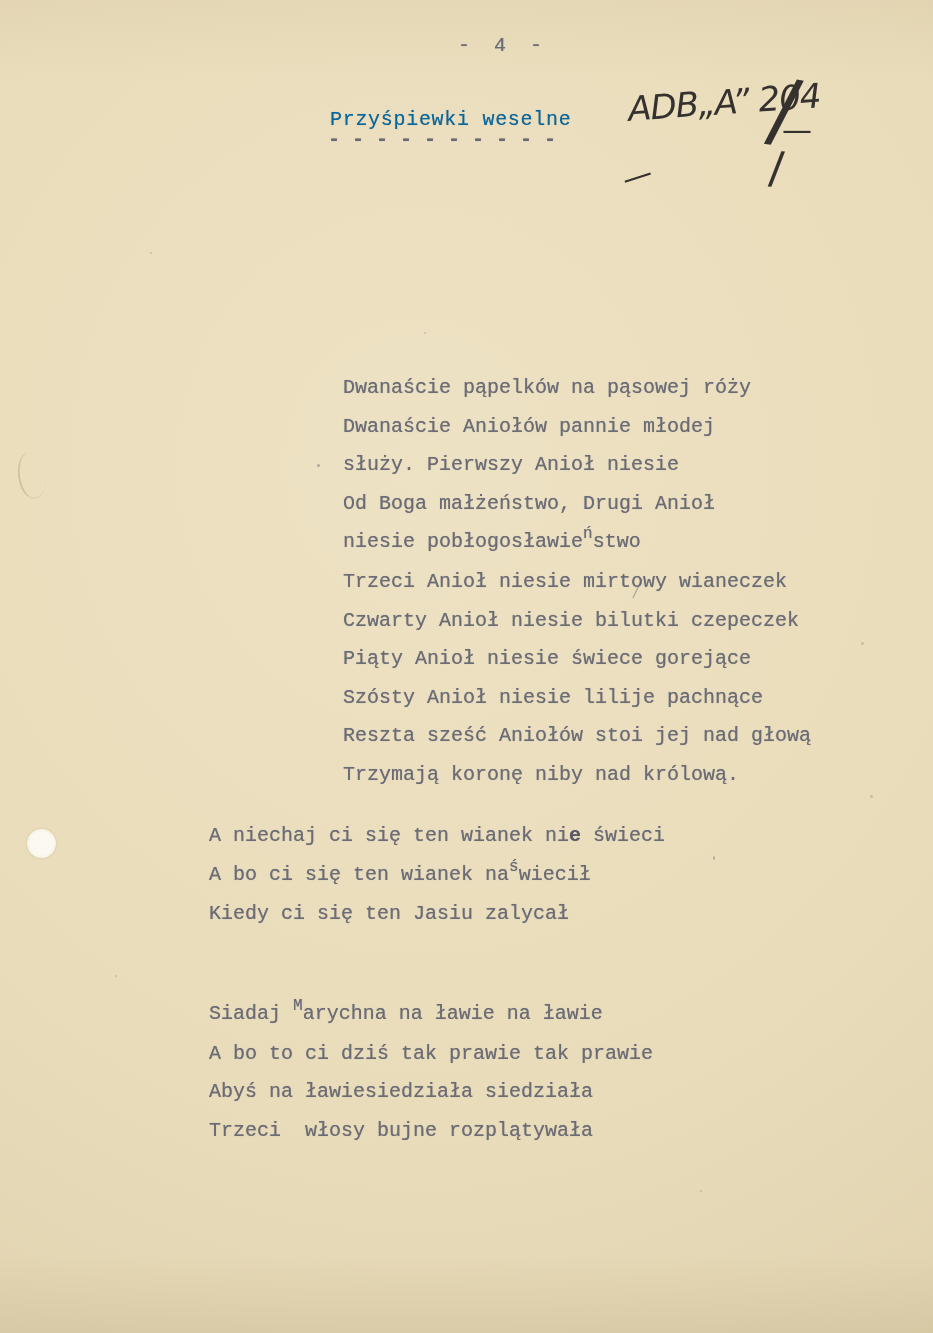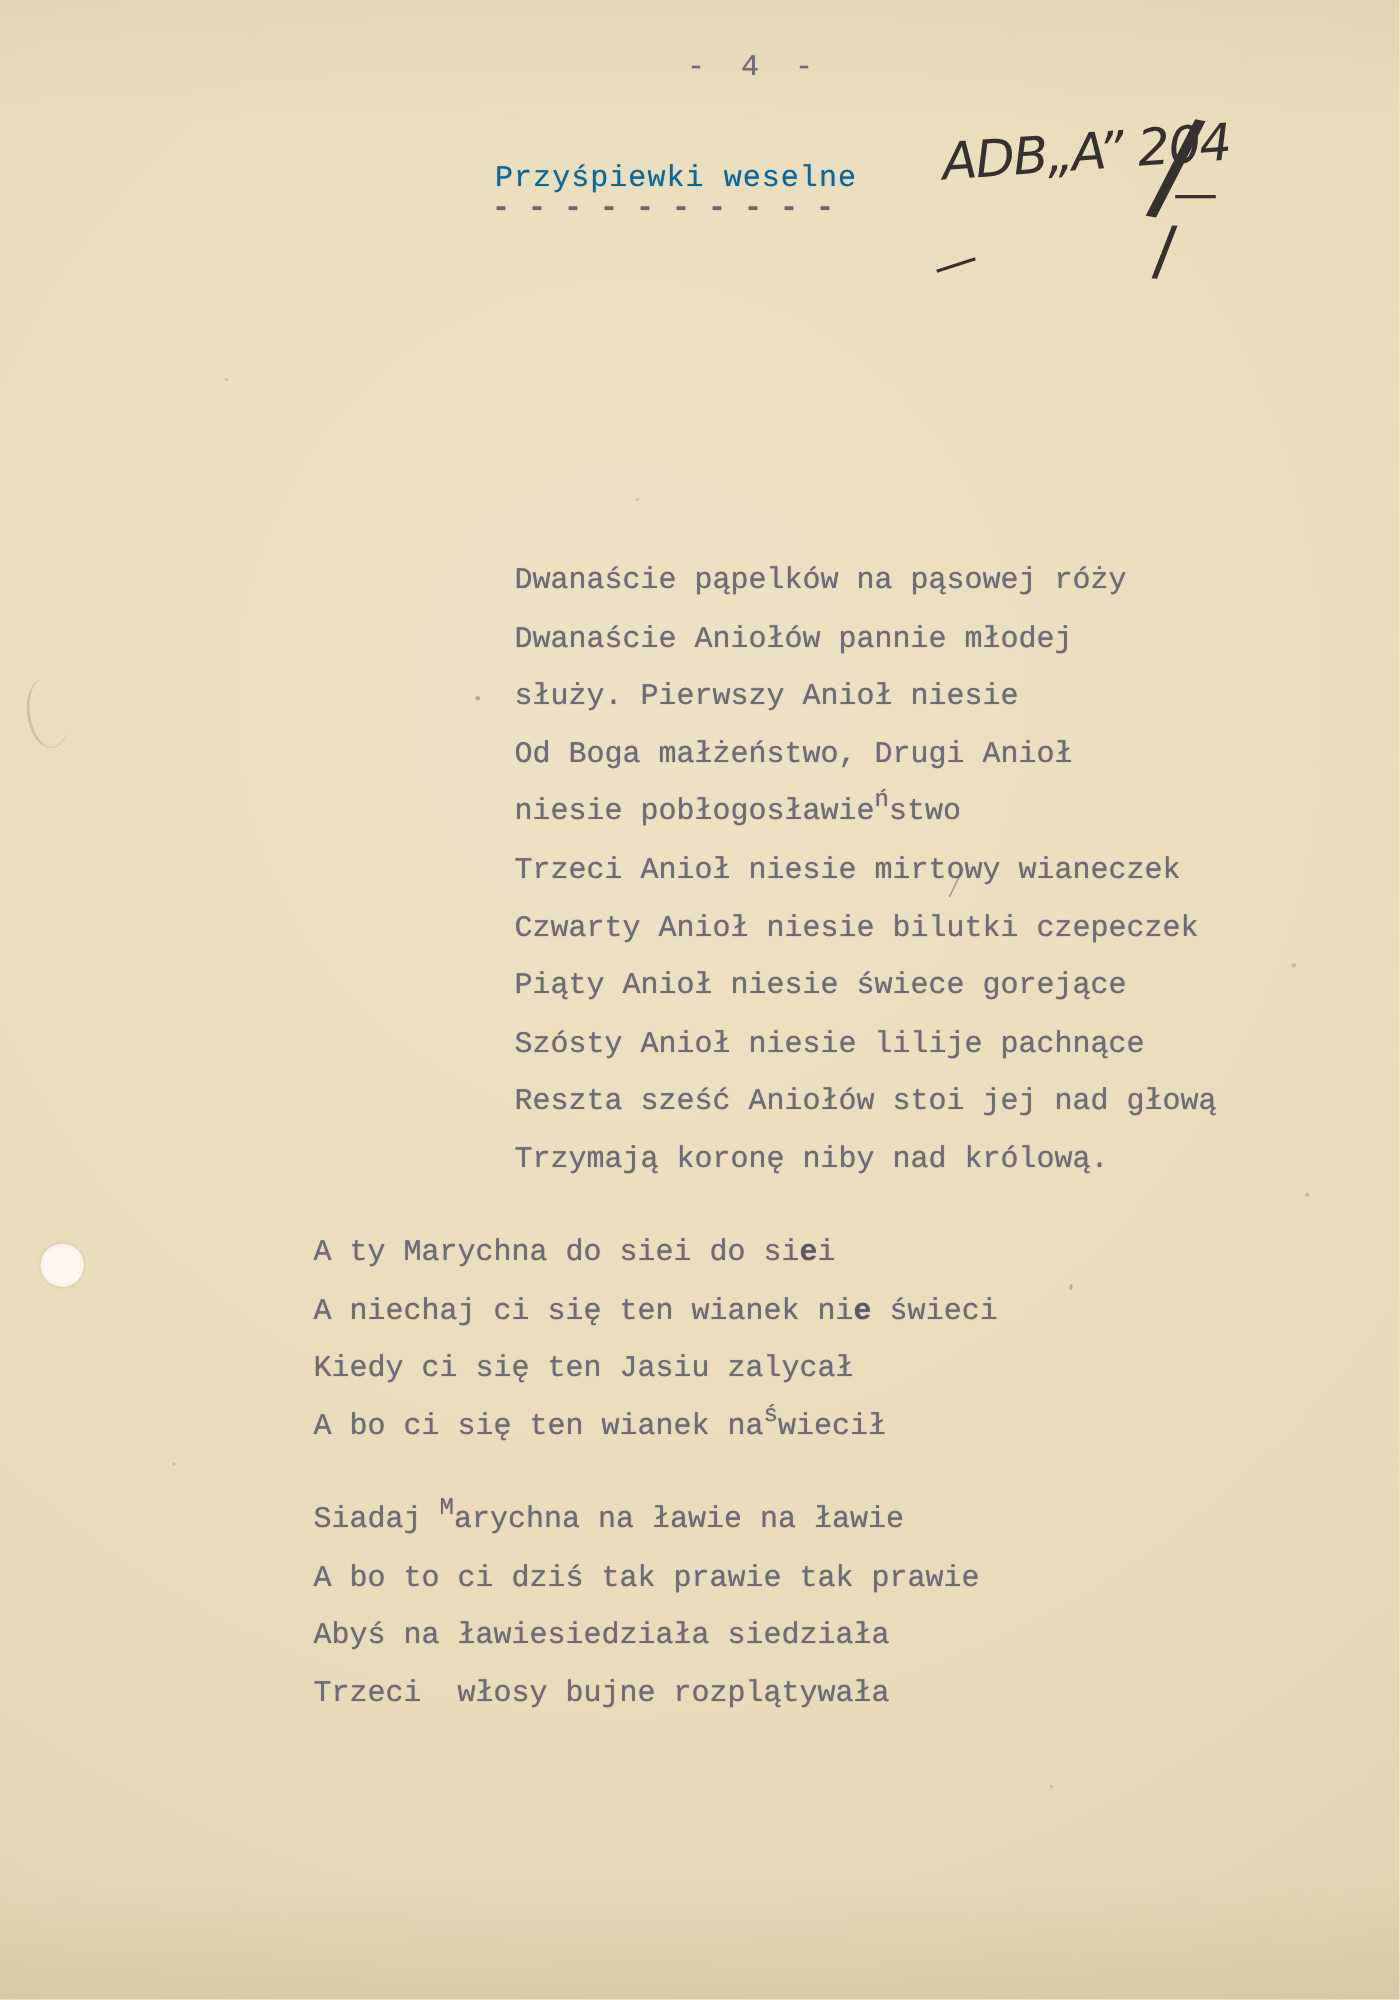--- a/index.html
+++ b/index.html
@@ -132,21 +132,21 @@
 
   <div class="annotation">
     <span class="ann-main">ADB„A” 204</span>
     <span class="ann-slash">/</span>
     <span class="ann-dash">—</span>
     <span class="ann-tail">/</span>
   </div>
   <span class="ann-flick">—</span>
 
   <div class="stanza stanza-2 typewriter"><div class="line">Dwanaście pąpelków na pąsowej róży</div><div class="line">Dwanaście Aniołów pannie młodej</div><div class="line">służy. Pierwszy Anioł niesie</div><div class="line">Od Boga małżeństwo, Drugi Anioł</div><div class="line">niesie pobłogosławie<span class="sup">ń</span>stwo</div><div class="line">Trzeci Anioł niesie mirtowy wianeczek</div><div class="line">Czwarty Anioł niesie bilutki czepeczek</div><div class="line">Piąty Anioł niesie świece gorejące</div><div class="line">Szósty Anioł niesie lilije pachnące</div><div class="line">Reszta sześć Aniołów stoi jej nad głową</div><div class="line">Trzymają koronę niby nad królową.</div></div>
-  <div class="stanza stanza-3 typewriter"><div class="line">A ty Marychna do siei do si<span class="overstrike">e</span>i</div><div class="line">A niechaj ci się ten wianek ni<span class="overstrike">e</span> świeci</div><div class="line">Kiedy ci się ten Jasiu zalycał</div><div class="line">A bo ci się ten wianek na<span class="sup">ś</span>wiecił</div></div>
+  <div class="stanza stanza-3 typewriter"><div class="line">A niechaj ci się ten wianek ni<span class="overstrike">e</span> świeci</div><div class="line">A bo ci się ten wianek na<span class="sup">ś</span>wiecił</div><div class="line">Kiedy ci się ten Jasiu zalycał</div></div>
   <div class="stanza stanza-4 typewriter"><div class="line">Siadaj <span class="sup">M</span>arychna na ławie na ławie</div><div class="line">A bo to ci dziś tak prawie tak prawie</div><div class="line">Abyś na ławiesiedziała siedziała</div><div class="line">Trzeci  włosy bujne rozplątywała</div></div>
 
   <div class="hole-punch"></div>
   <div class="smudge-arc"></div>
   <div class="stray-stroke"></div>
 
   <div class="speck s1"></div>
   <div class="speck s2"></div>
   <div class="speck s3"></div>
   <div class="speck s4"></div>

